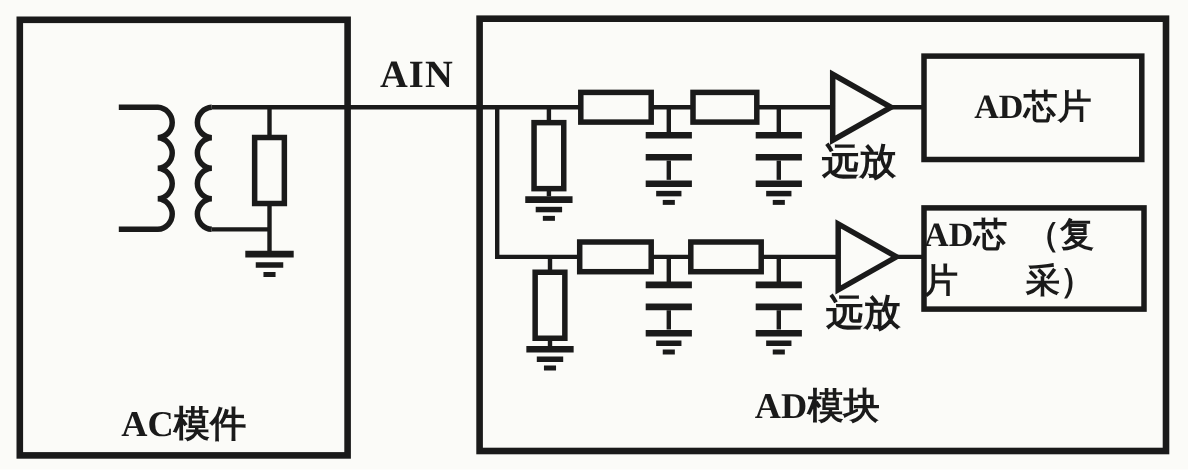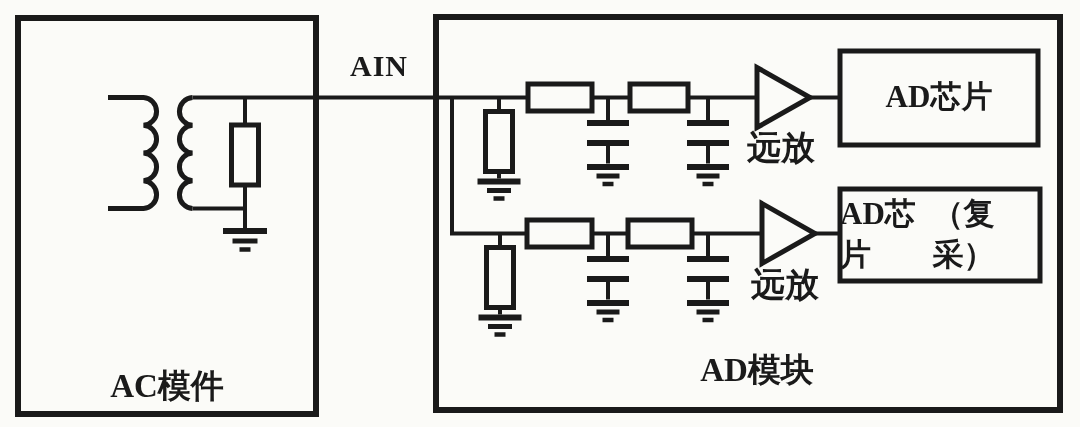--- a/index.html
+++ b/index.html
@@ -20,23 +20,23 @@
   .box   { fill:none; stroke-width:6; }
   .chipbox { fill:var(--bg); stroke-width:5; }
   .stem  { stroke-width:4; }
   .plate { stroke-width:6; }
   .g1 { stroke-width:6; }
   .g2 { stroke-width:5; }
   .g3 { stroke-width:4.5; }
 
   
   .lbl { position:absolute; text-align:center; font-weight:bold; line-height:1.1; white-space:nowrap; }
-  .lbl-ain  { left:334px; top:49px;  width:90px;  font-size:30px; letter-spacing:1px;font-family:Liberation Serif, serif; }
+  .lbl-ain  { left:334px; top:49px;  width:90px;  font-size:35px; letter-spacing:1px;font-family:Liberation Serif, serif; }
   .lbl-ac   { left:92px;  top:368px; width:150px; font-size:33px; }
-  .lbl-ad   { left:682px; top:352px; width:150px; font-size:33px; }
+  .lbl-ad   { left:668px; top:352px; width:150px; font-size:33px; }
   .lbl-amp1 { left:739px; top:129px; width:84px;  font-size:34px; }
   .lbl-amp2 { left:743px; top:266px; width:84px;  font-size:34px; }
   .chiplbl  { position:absolute; display:flex; flex-direction:row; align-items:center;
               justify-content:center; font-weight:bold; font-size:31px; line-height:1.3; }
   .chiplbl-1 { left:840px; top:50px;  width:198px; height:95px; }
   .chiplbl-2 { left:840px; top:188px; width:200px; height:93px; }
 </style>
 </head>
 <body>
 

